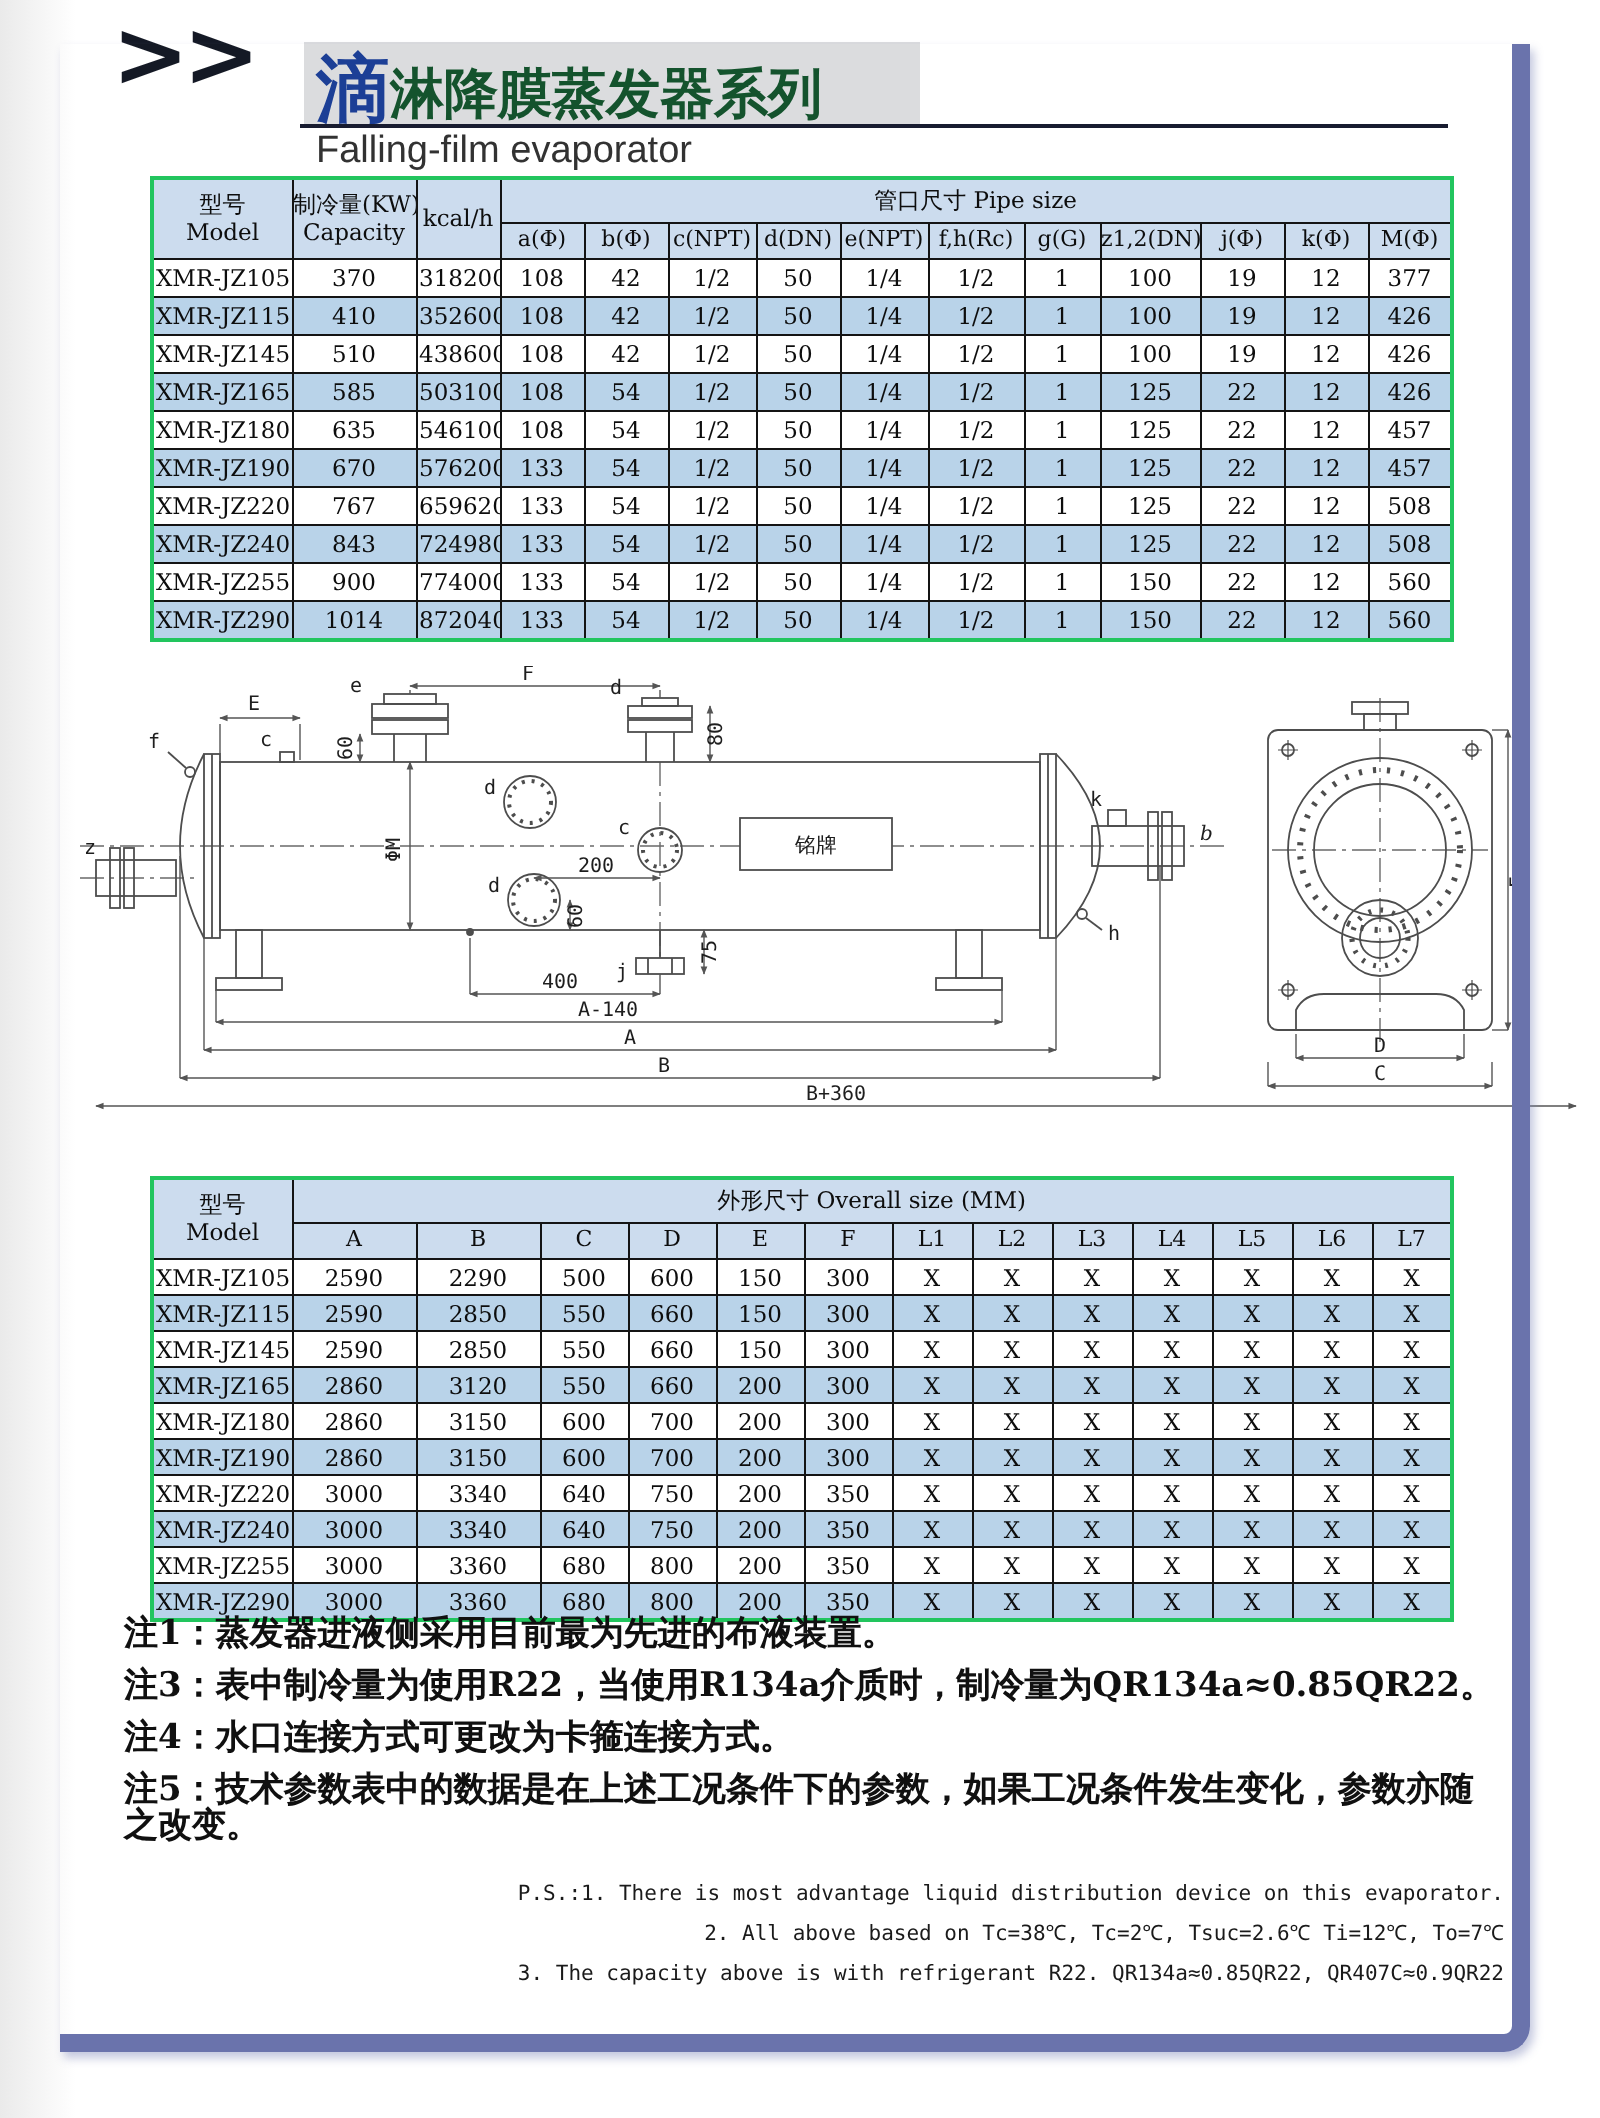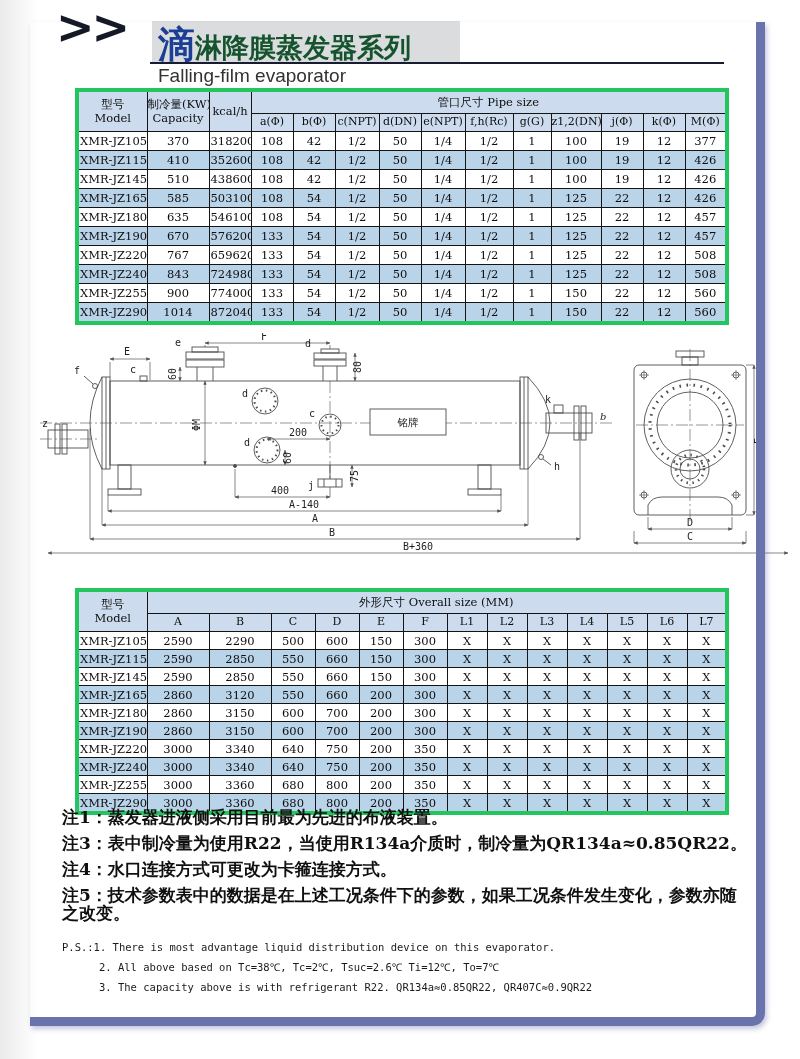--- a/index.html
+++ b/index.html
@@ -16,21 +16,21 @@
         background:#dbdcde;display:flex;align-items:flex-end;padding-left:6px;box-sizing:border-box;}
   .t-accent{font-size:37px;font-weight:bold;color:#1c3f96;line-height:.95;
         font-family:"DejaVu Serif","Liberation Serif",serif;}
   .t-rest{font-size:27px;font-weight:bold;color:#14532d;line-height:1.05;
         font-family:"DejaVu Sans","Liberation Sans",sans-serif;}
   .title-underline{position:absolute;left:150px;top:62px;width:574px;height:2px;background:#181c30;}
   .subtitle{position:absolute;left:158px;top:65px;font-size:19px;font-weight:400;color:#323232;
         font-family:"Liberation Sans",sans-serif;}
 
   table.tbl{position:absolute;border-collapse:collapse;table-layout:fixed;width:650px;
-        border:4px solid #22c55e;background:#fff;
+        border:2px solid #22c55e;background:#fff;
         font-family:"DejaVu Serif","Liberation Serif",serif;}
   .t1{left:75px;top:88px;}
   .t2{left:75px;top:588px;}
   .tbl th,.tbl td{border:1px solid #141414;text-align:center;white-space:nowrap;overflow:hidden;}
   .tbl th{background:#ccdcee;font-weight:normal;font-size:11.5px;line-height:1.15;padding:1px 0;color:#0d0d0d;}
   .tbl thead tr:first-child th{height:19px;}
   .tbl thead tr.sub th{height:15px;font-size:11px;margin-top:44px;}
   .tbl th span{display:block;}
   .tbl td{font-size:11.5px;color:#0d0d0d;height:18px;padding:0 1px;background:#fff;}
   .t2 td{height:17px;}
@@ -40,21 +40,21 @@
   svg.draw text{font-family:"DejaVu Sans Mono","Liberation Mono",monospace;font-size:10px;fill:#1e1e1e;}
   svg.draw text.cj{font-size:10.5px;}
   svg.draw text.it{font-style:italic;font-family:"DejaVu Serif",serif;}
 
   ul.notes{list-style:none;margin:0;padding:0;position:absolute;left:62px;}
   .notes-cn{top:808px;width:690px;font-family:"DejaVu Serif","Liberation Serif",serif;
         font-size:17px;color:#101010;font-weight:bold;}
   .notes-cn li{margin-bottom:8px;line-height:18px;}
   .notes-cn .tag{display:inline-block;min-width:37px;}
   .notes-en{top:941px;width:690px;font-family:"DejaVu Sans Mono","Liberation Mono",monospace;
-        font-size:10.5px;color:#1a1a1a;}
+        font-size:10.5px;color:#1a1a1a;text-align:right;}
   .notes-en li{margin-bottom:7px;line-height:13px;}
   .notes-en li + li{padding-left:37px;}
 </style>
 </head>
 <body>
 
 <div id="page">
   <div class="left-fade"></div>
 
   <div class="chevrons">&gt;&gt;</div>

